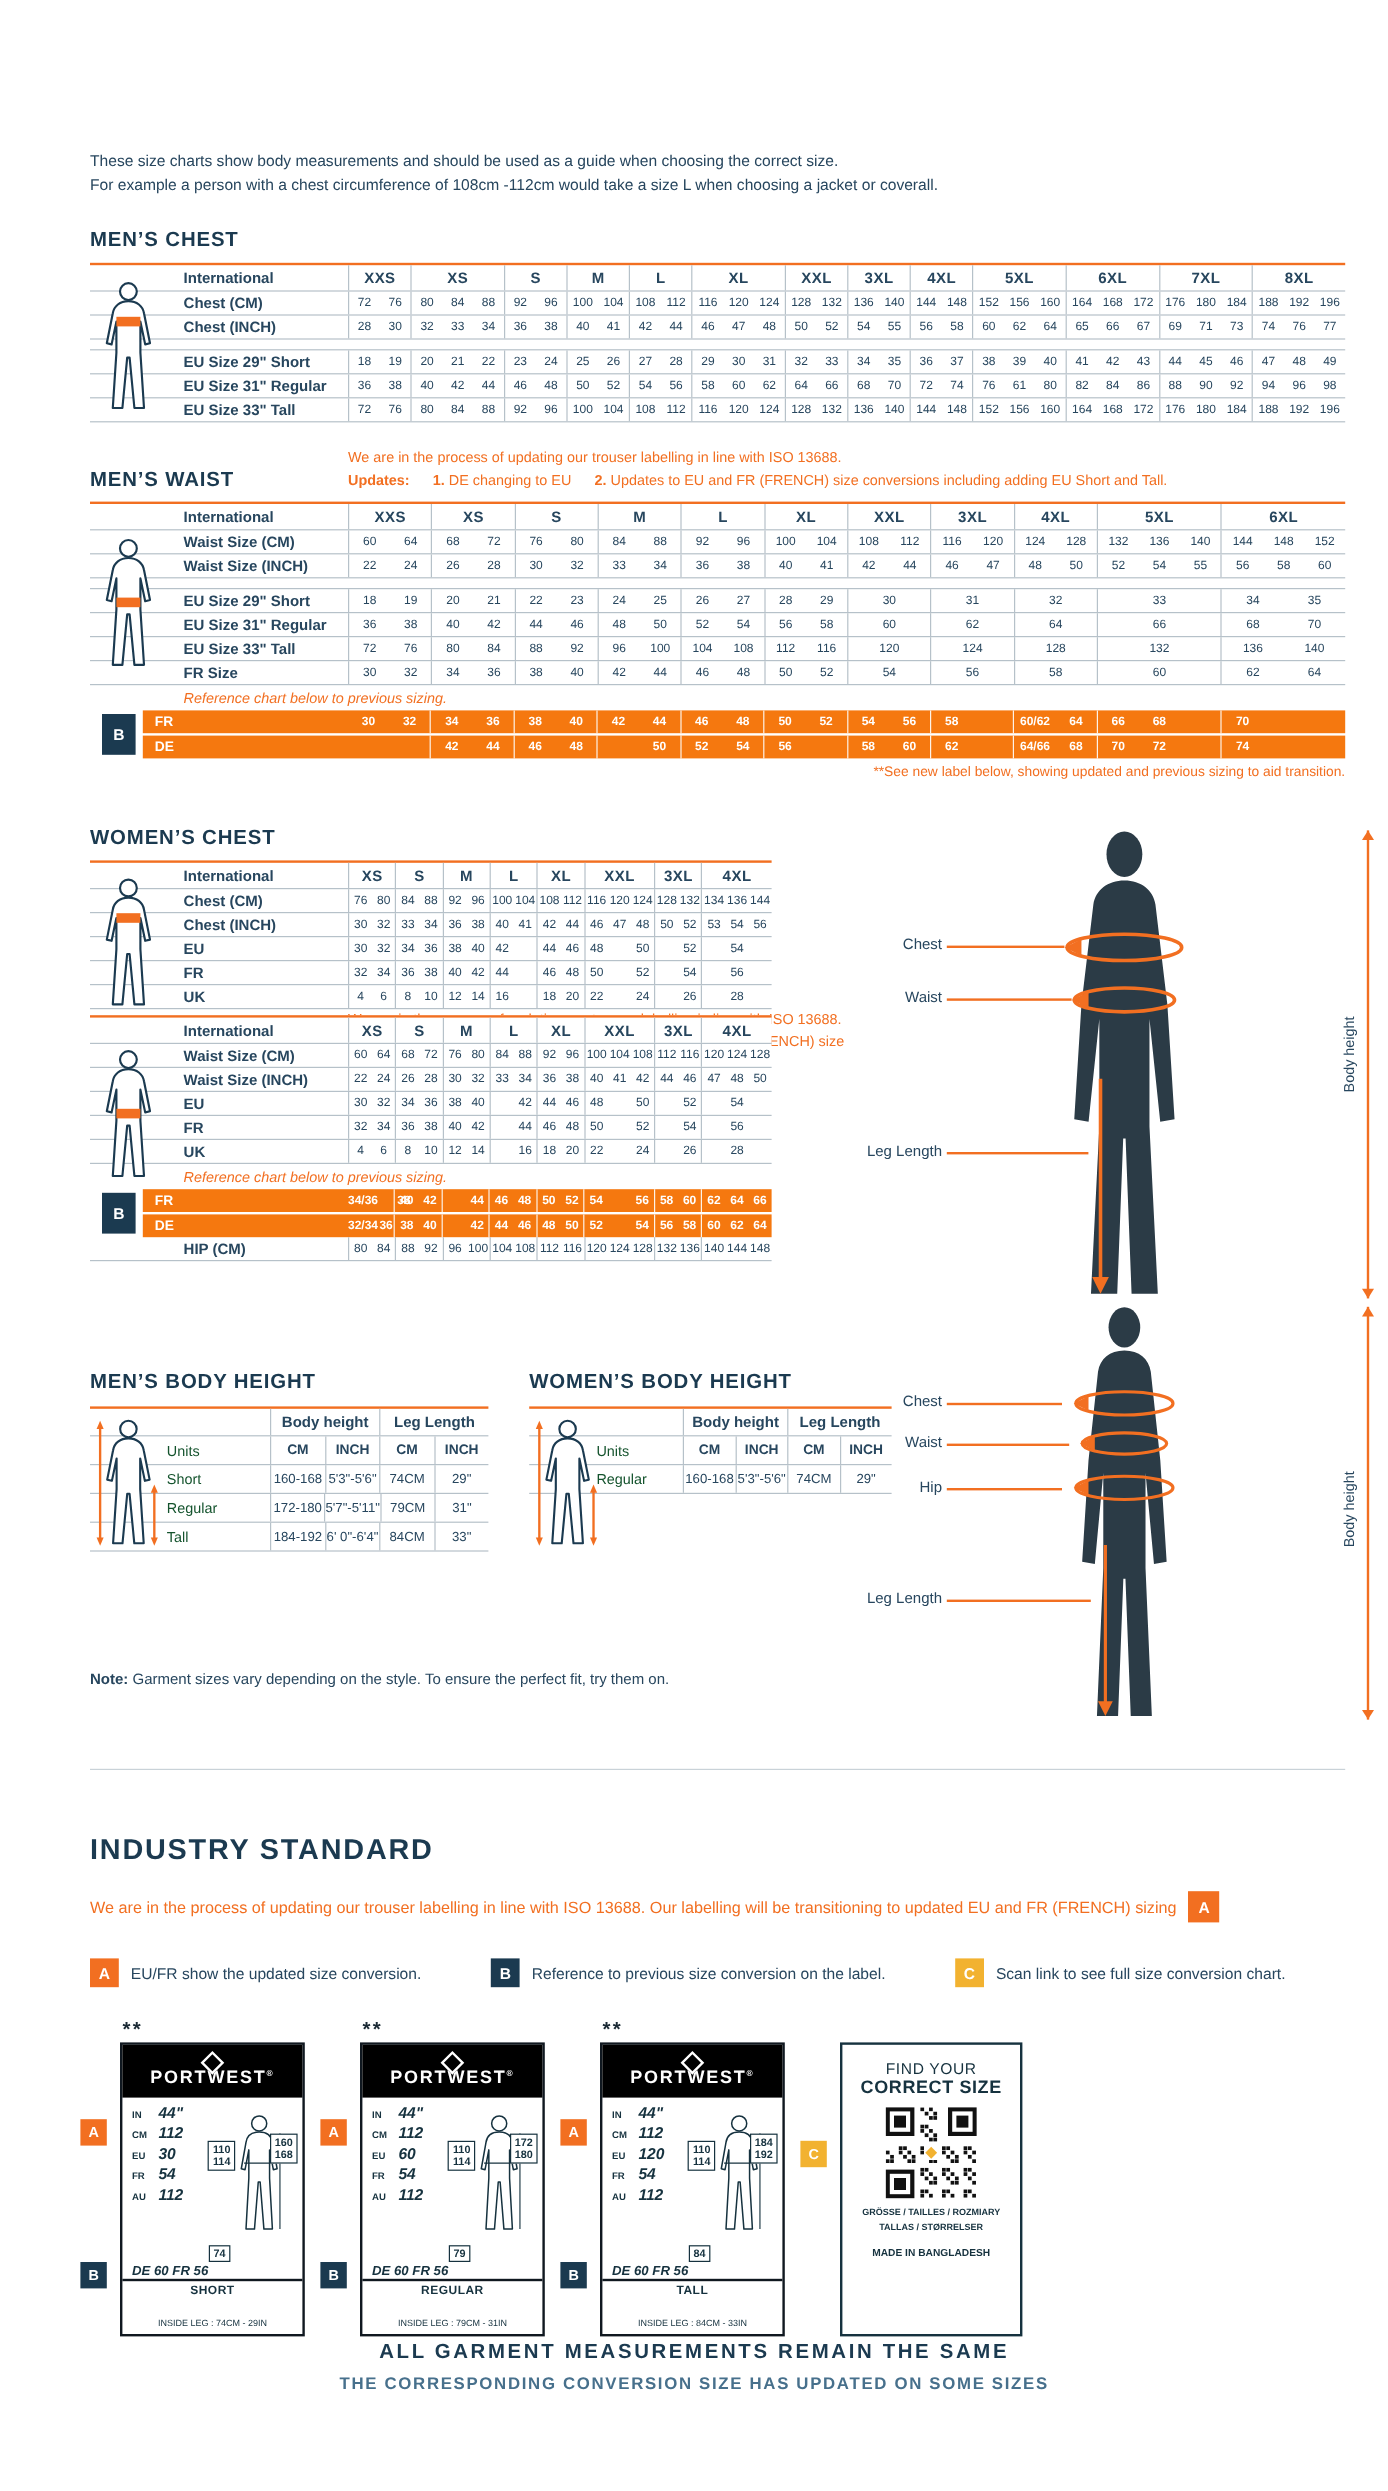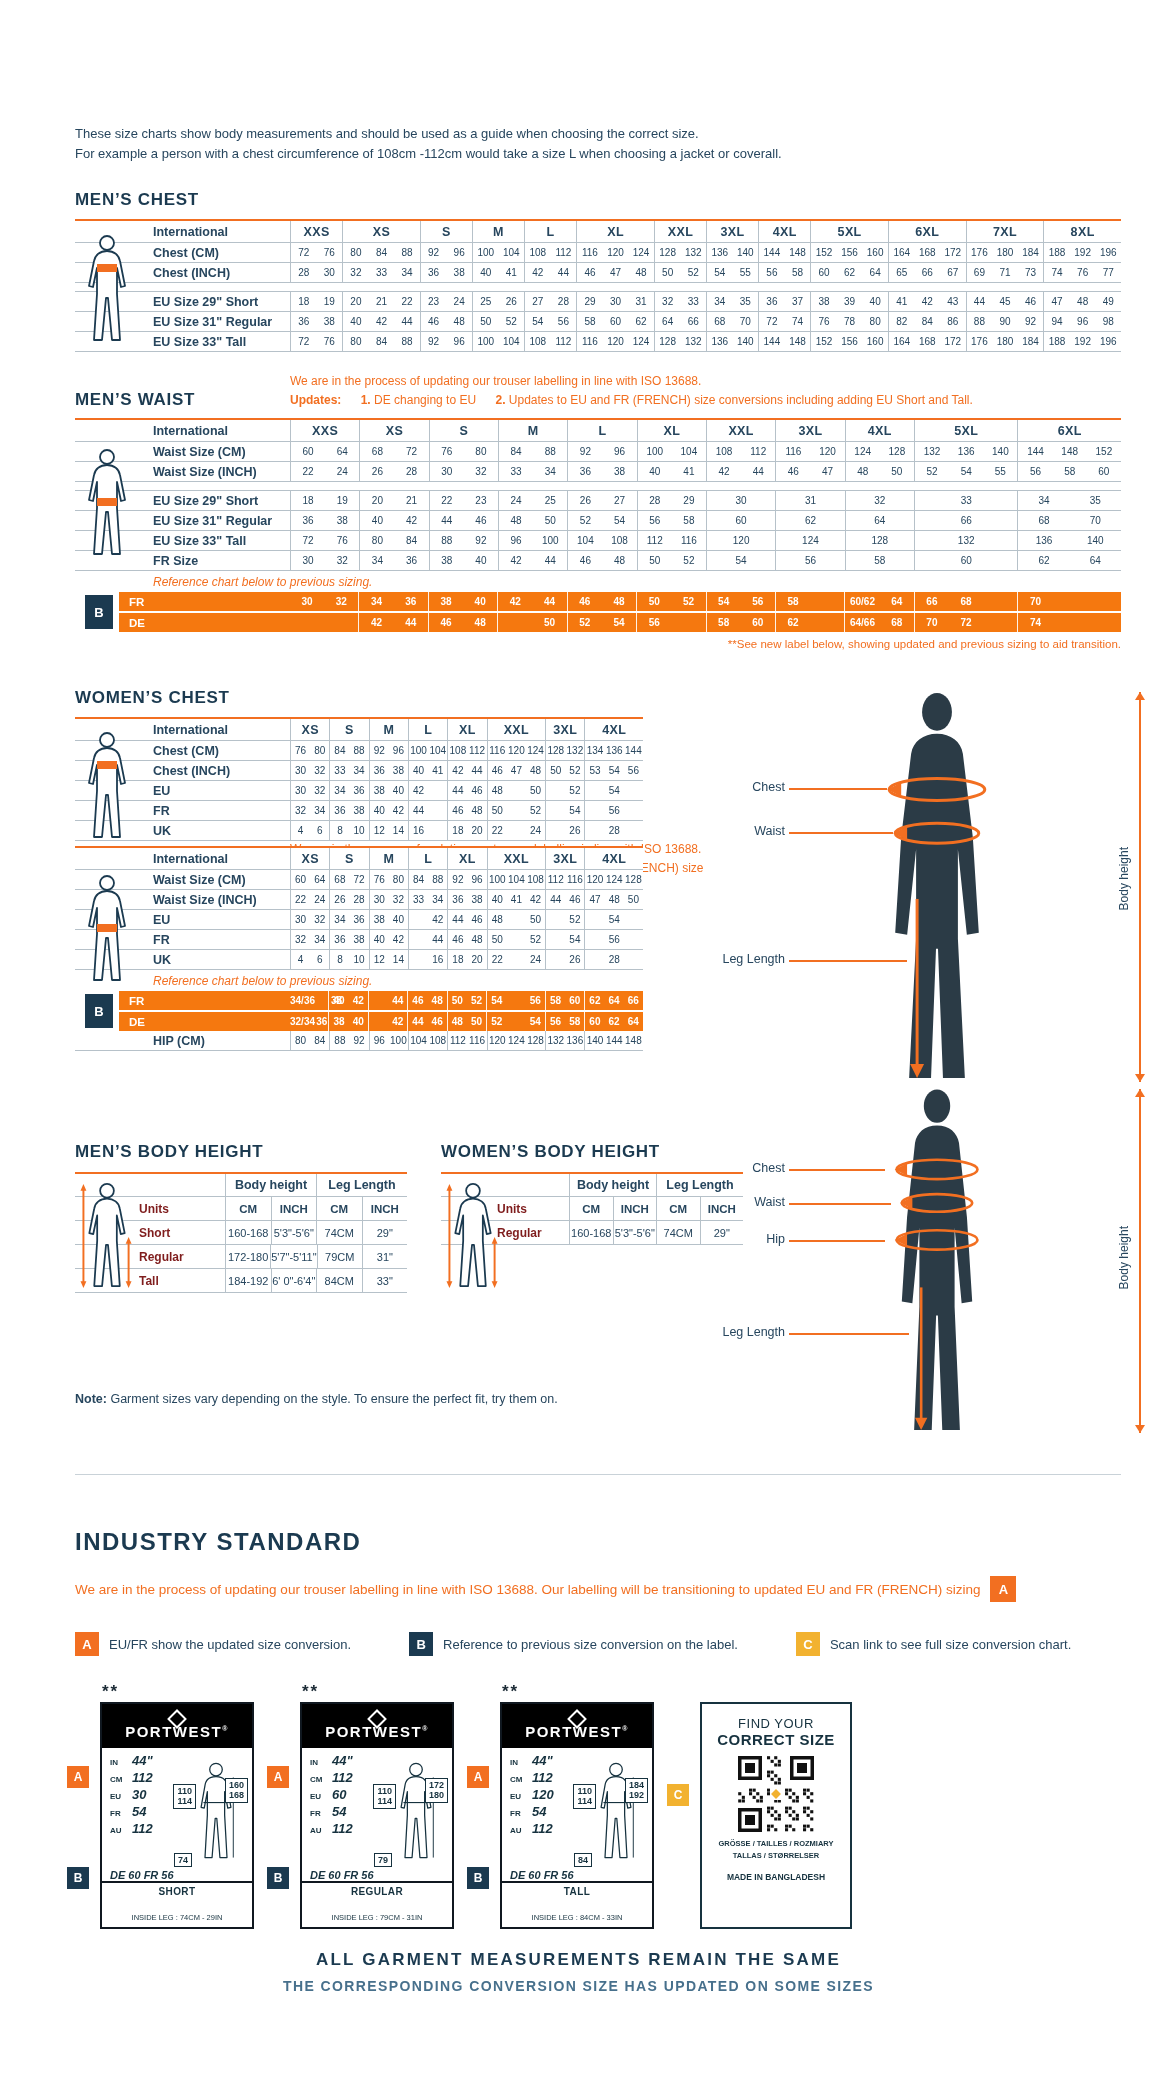--- a/index.html
+++ b/index.html
@@ -45,21 +45,21 @@
   .htwrap .sec-title{margin-bottom:10px}
   .ht{position:relative;border-top:2px solid #f26f21;background:#fff}
   .ht1 .htab{width:332px}.ht2 .htab{width:302px}
   .g-row{display:flex;border-bottom:1px solid #b6c1c9;height:22px}
   .g-lab{width:150px;min-width:150px}
   .ht2 .g-lab,.ht2 .h-lab{width:128px;min-width:128px}
   .g-col{flex:1;display:flex;align-items:center;justify-content:center;font-weight:700;
          font-size:12.5px;color:#27465e;border-left:1px solid #b6c1c9}
   .h-row{display:flex;border-bottom:1px solid #b6c1c9;height:23px}
   .h-lab{width:150px;min-width:150px;box-sizing:border-box;padding-left:64px;display:flex;
-         align-items:center;font-weight:700;font-size:12px;color:#7f1d1d}
+         align-items:center;font-weight:400;font-size:12px;color:#14532d}
   .ht2 .h-lab{padding-left:56px}
   .h-cell{flex:1;display:flex;align-items:center;justify-content:center;font-size:11px;
           color:#27465e;border-left:1px solid #b6c1c9;white-space:nowrap}
   .h-row.units .h-cell{font-weight:700;font-size:11.5px}
   
   .fig{position:absolute;right:0}
   .fig svg.sil{position:absolute;left:150px;top:0}
   .mlabel{position:absolute;left:0;width:118px;text-align:right;font-size:12.5px;color:#27465e}
   .mline{position:absolute;height:2px;background:#f26f21}
   .varrow{position:absolute;right:16px;top:4px;bottom:4px;width:2px;background:#f26f21}
@@ -81,21 +81,21 @@
   .legend{display:flex;gap:58px;margin-top:30px}
   .legend-item{display:flex;align-items:center;gap:10px;font-size:13px;color:#27465e}
   
   .cards{display:flex}
   .card{position:relative;width:150px;border:2px solid #101820;margin-right:46px;background:#fff}
   .stars{position:absolute;top:-22px;left:0;font-size:17px;font-weight:700;color:#1b2a35;letter-spacing:2px}
   .chead{background:#000;height:44px;display:flex;flex-direction:column;align-items:center;justify-content:center}
   .diamond{width:10px;height:10px;background:#000;border:2.5px solid #fff;transform:rotate(45deg);margin-bottom:-3px}
   .brand{color:#fff;font-weight:700;font-size:15px;letter-spacing:1.5px}
   .reg{font-size:7px;vertical-align:super}
-  .cbody{position:relative;height:126px;padding:5px 4px 2px 8px;box-sizing:content-box}
+  .cbody{position:relative;height:126px;padding:5px 4px 20px 8px;box-sizing:content-box}
   .srow{display:flex;align-items:baseline;height:17px}
   .slab{width:22px;font-size:8px;font-weight:700;color:#16323f}
   .sval{font-size:13px;font-weight:700;font-style:italic;color:#16323f}
   .defr{position:absolute;left:8px;bottom:0;font-size:11px;font-weight:700;font-style:italic;color:#16323f}
   .box{position:absolute;border:1.5px solid #16323f;background:#fff;font-size:9px;font-weight:700;
        color:#16323f;text-align:center;line-height:1.15;padding:1px 3px;z-index:3}
   .bx-chest{right:56px;top:36px}
   .bx-height{right:4px;top:30px}
   .bx-leg{right:60px;bottom:14px}
   .cfig{position:absolute;right:14px;top:8px;z-index:2}
@@ -399,21 +399,21 @@
             <div class="col" style="flex-grow: 2; flex-basis: 0px;">
               <span class="cell">68</span>
               <span class="cell">70</span>
             </div>
             <div class="col" style="flex-grow: 2; flex-basis: 0px;">
               <span class="cell">72</span>
               <span class="cell">74</span>
             </div>
             <div class="col" style="flex-grow: 3; flex-basis: 0px;">
               <span class="cell">76</span>
-              <span class="cell">78</span>
+              <span class="cell">61</span>
               <span class="cell">80</span>
             </div>
             <div class="col" style="flex-grow: 3; flex-basis: 0px;">
               <span class="cell">82</span>
               <span class="cell">84</span>
               <span class="cell">86</span>
             </div>
             <div class="col" style="flex-grow: 3; flex-basis: 0px;">
               <span class="cell">88</span>
               <span class="cell">90</span>

